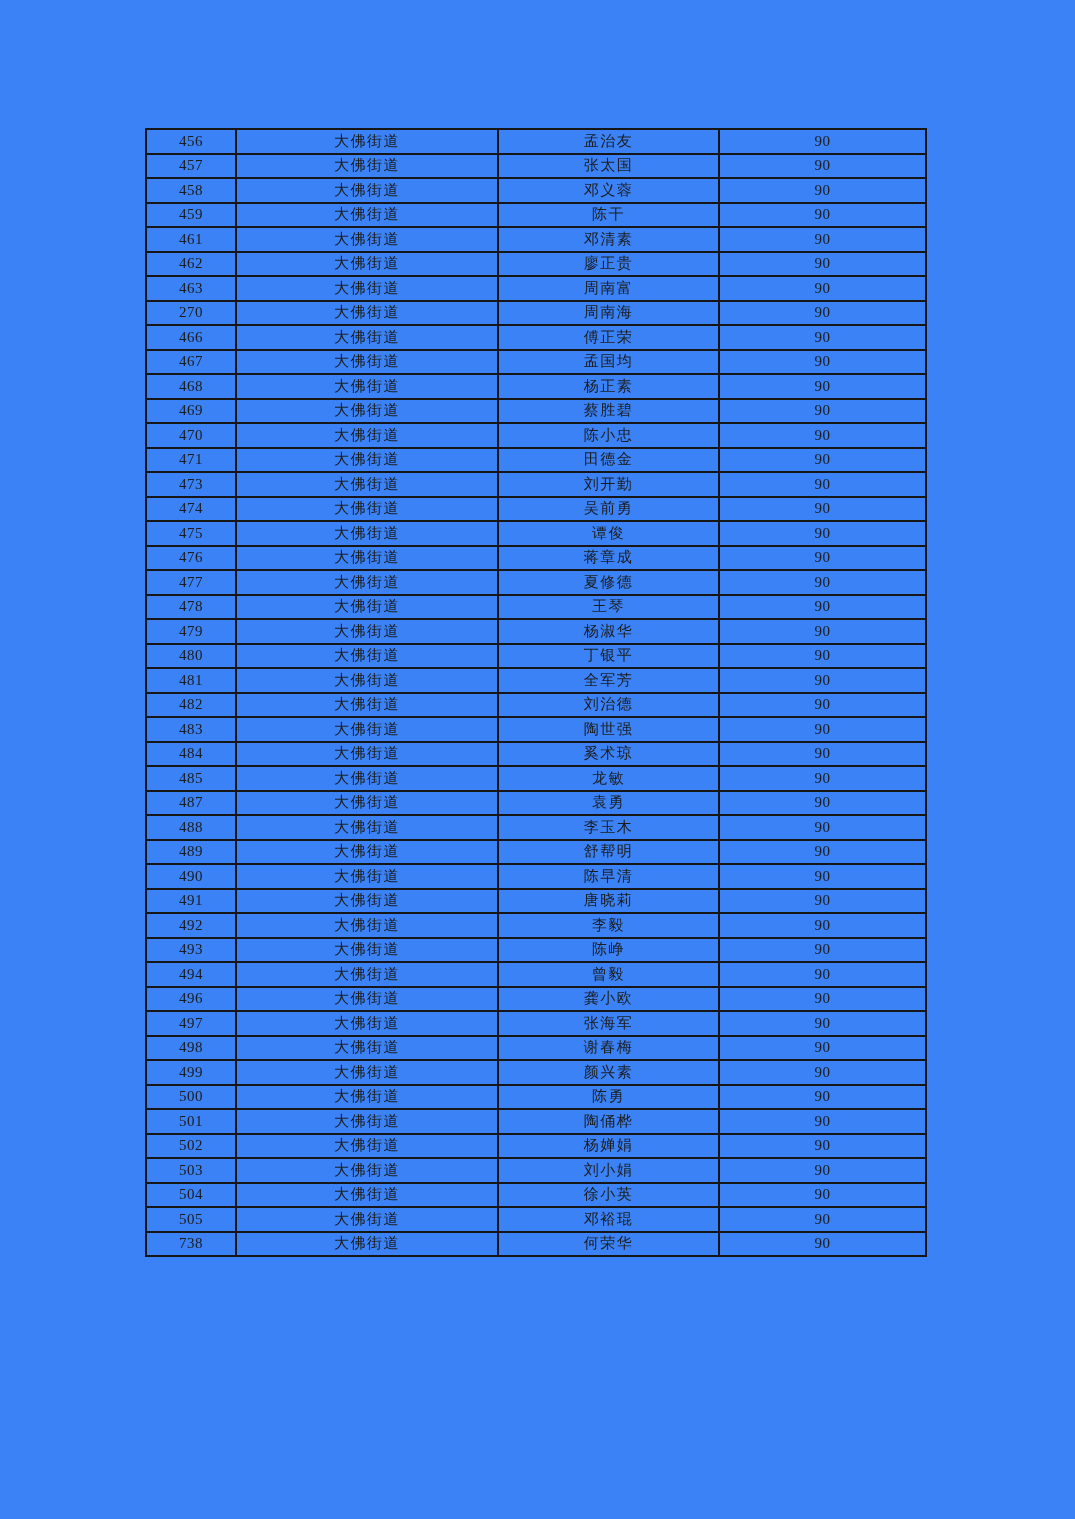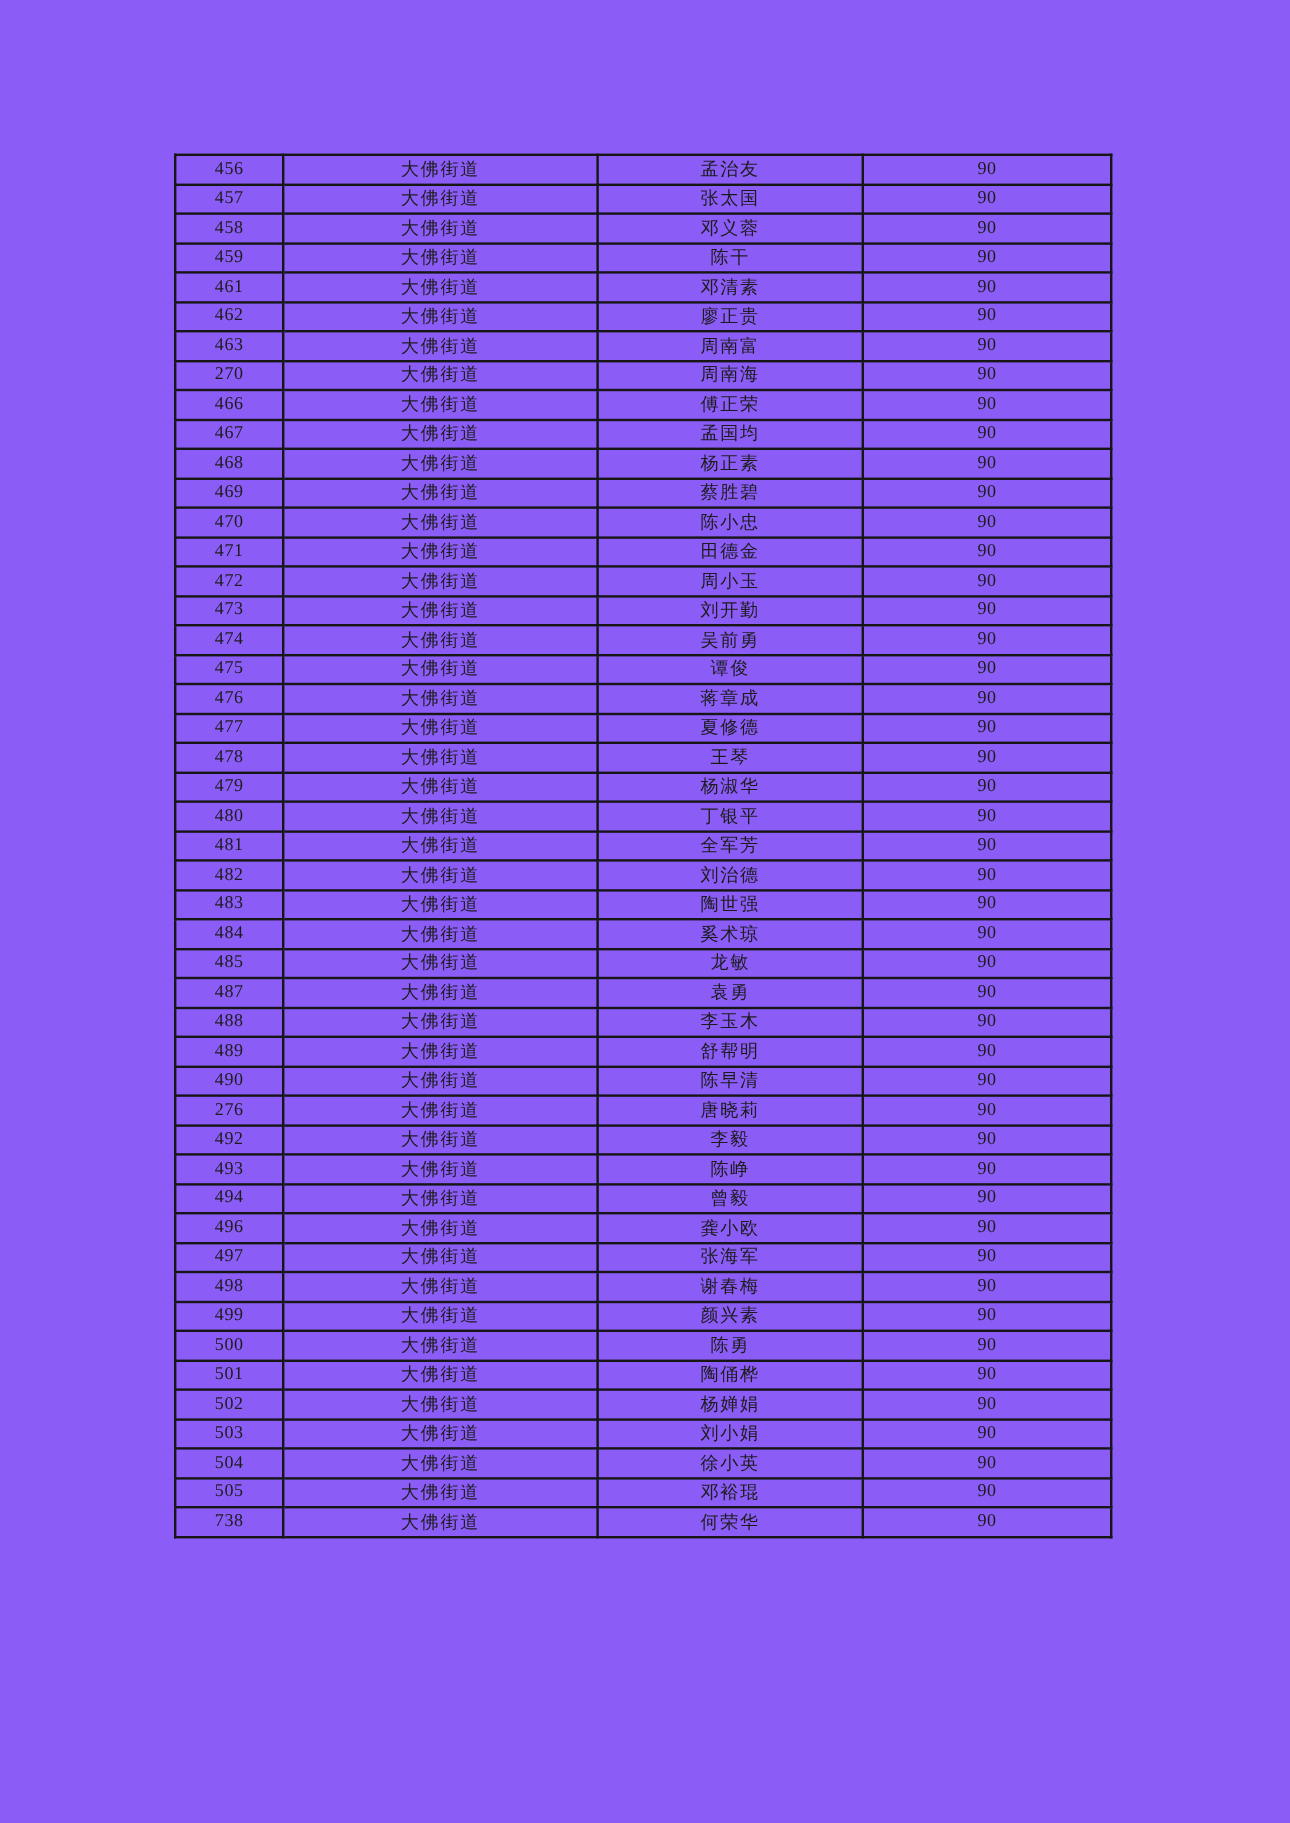--- a/index.html
+++ b/index.html
@@ -5,21 +5,21 @@
   html, body {
     margin: 0;
     padding: 0;
     background: #ffffff;
     font-family: "Liberation Serif", "DejaVu Serif", serif;
   }
   .page {
     position: relative;
     width: 1075px;
     height: 1519px;
-    background: #8b5cf6;
+    background: #3b82f6;
     overflow: hidden;
   }
   table.scores {
     position: absolute;
     left: 145px;
     top: 128px;
     width: 780px;
     border-collapse: collapse;
     table-layout: fixed;
   }
@@ -132,26 +132,20 @@
           <td class="cell-name">陈小忠</td>
           <td class="cell-score">90</td>
         </tr>
         <tr>
           <td class="cell-no">471</td>
           <td class="cell-district">大佛街道</td>
           <td class="cell-name">田德金</td>
           <td class="cell-score">90</td>
         </tr>
         <tr>
-          <td class="cell-no">472</td>
-          <td class="cell-district">大佛街道</td>
-          <td class="cell-name">周小玉</td>
-          <td class="cell-score">90</td>
-        </tr>
-        <tr>
           <td class="cell-no">473</td>
           <td class="cell-district">大佛街道</td>
           <td class="cell-name">刘开勤</td>
           <td class="cell-score">90</td>
         </tr>
         <tr>
           <td class="cell-no">474</td>
           <td class="cell-district">大佛街道</td>
           <td class="cell-name">吴前勇</td>
           <td class="cell-score">90</td>
@@ -240,21 +234,21 @@
           <td class="cell-name">舒帮明</td>
           <td class="cell-score">90</td>
         </tr>
         <tr>
           <td class="cell-no">490</td>
           <td class="cell-district">大佛街道</td>
           <td class="cell-name">陈早清</td>
           <td class="cell-score">90</td>
         </tr>
         <tr>
-          <td class="cell-no">276</td>
+          <td class="cell-no">491</td>
           <td class="cell-district">大佛街道</td>
           <td class="cell-name">唐晓莉</td>
           <td class="cell-score">90</td>
         </tr>
         <tr>
           <td class="cell-no">492</td>
           <td class="cell-district">大佛街道</td>
           <td class="cell-name">李毅</td>
           <td class="cell-score">90</td>
         </tr>

